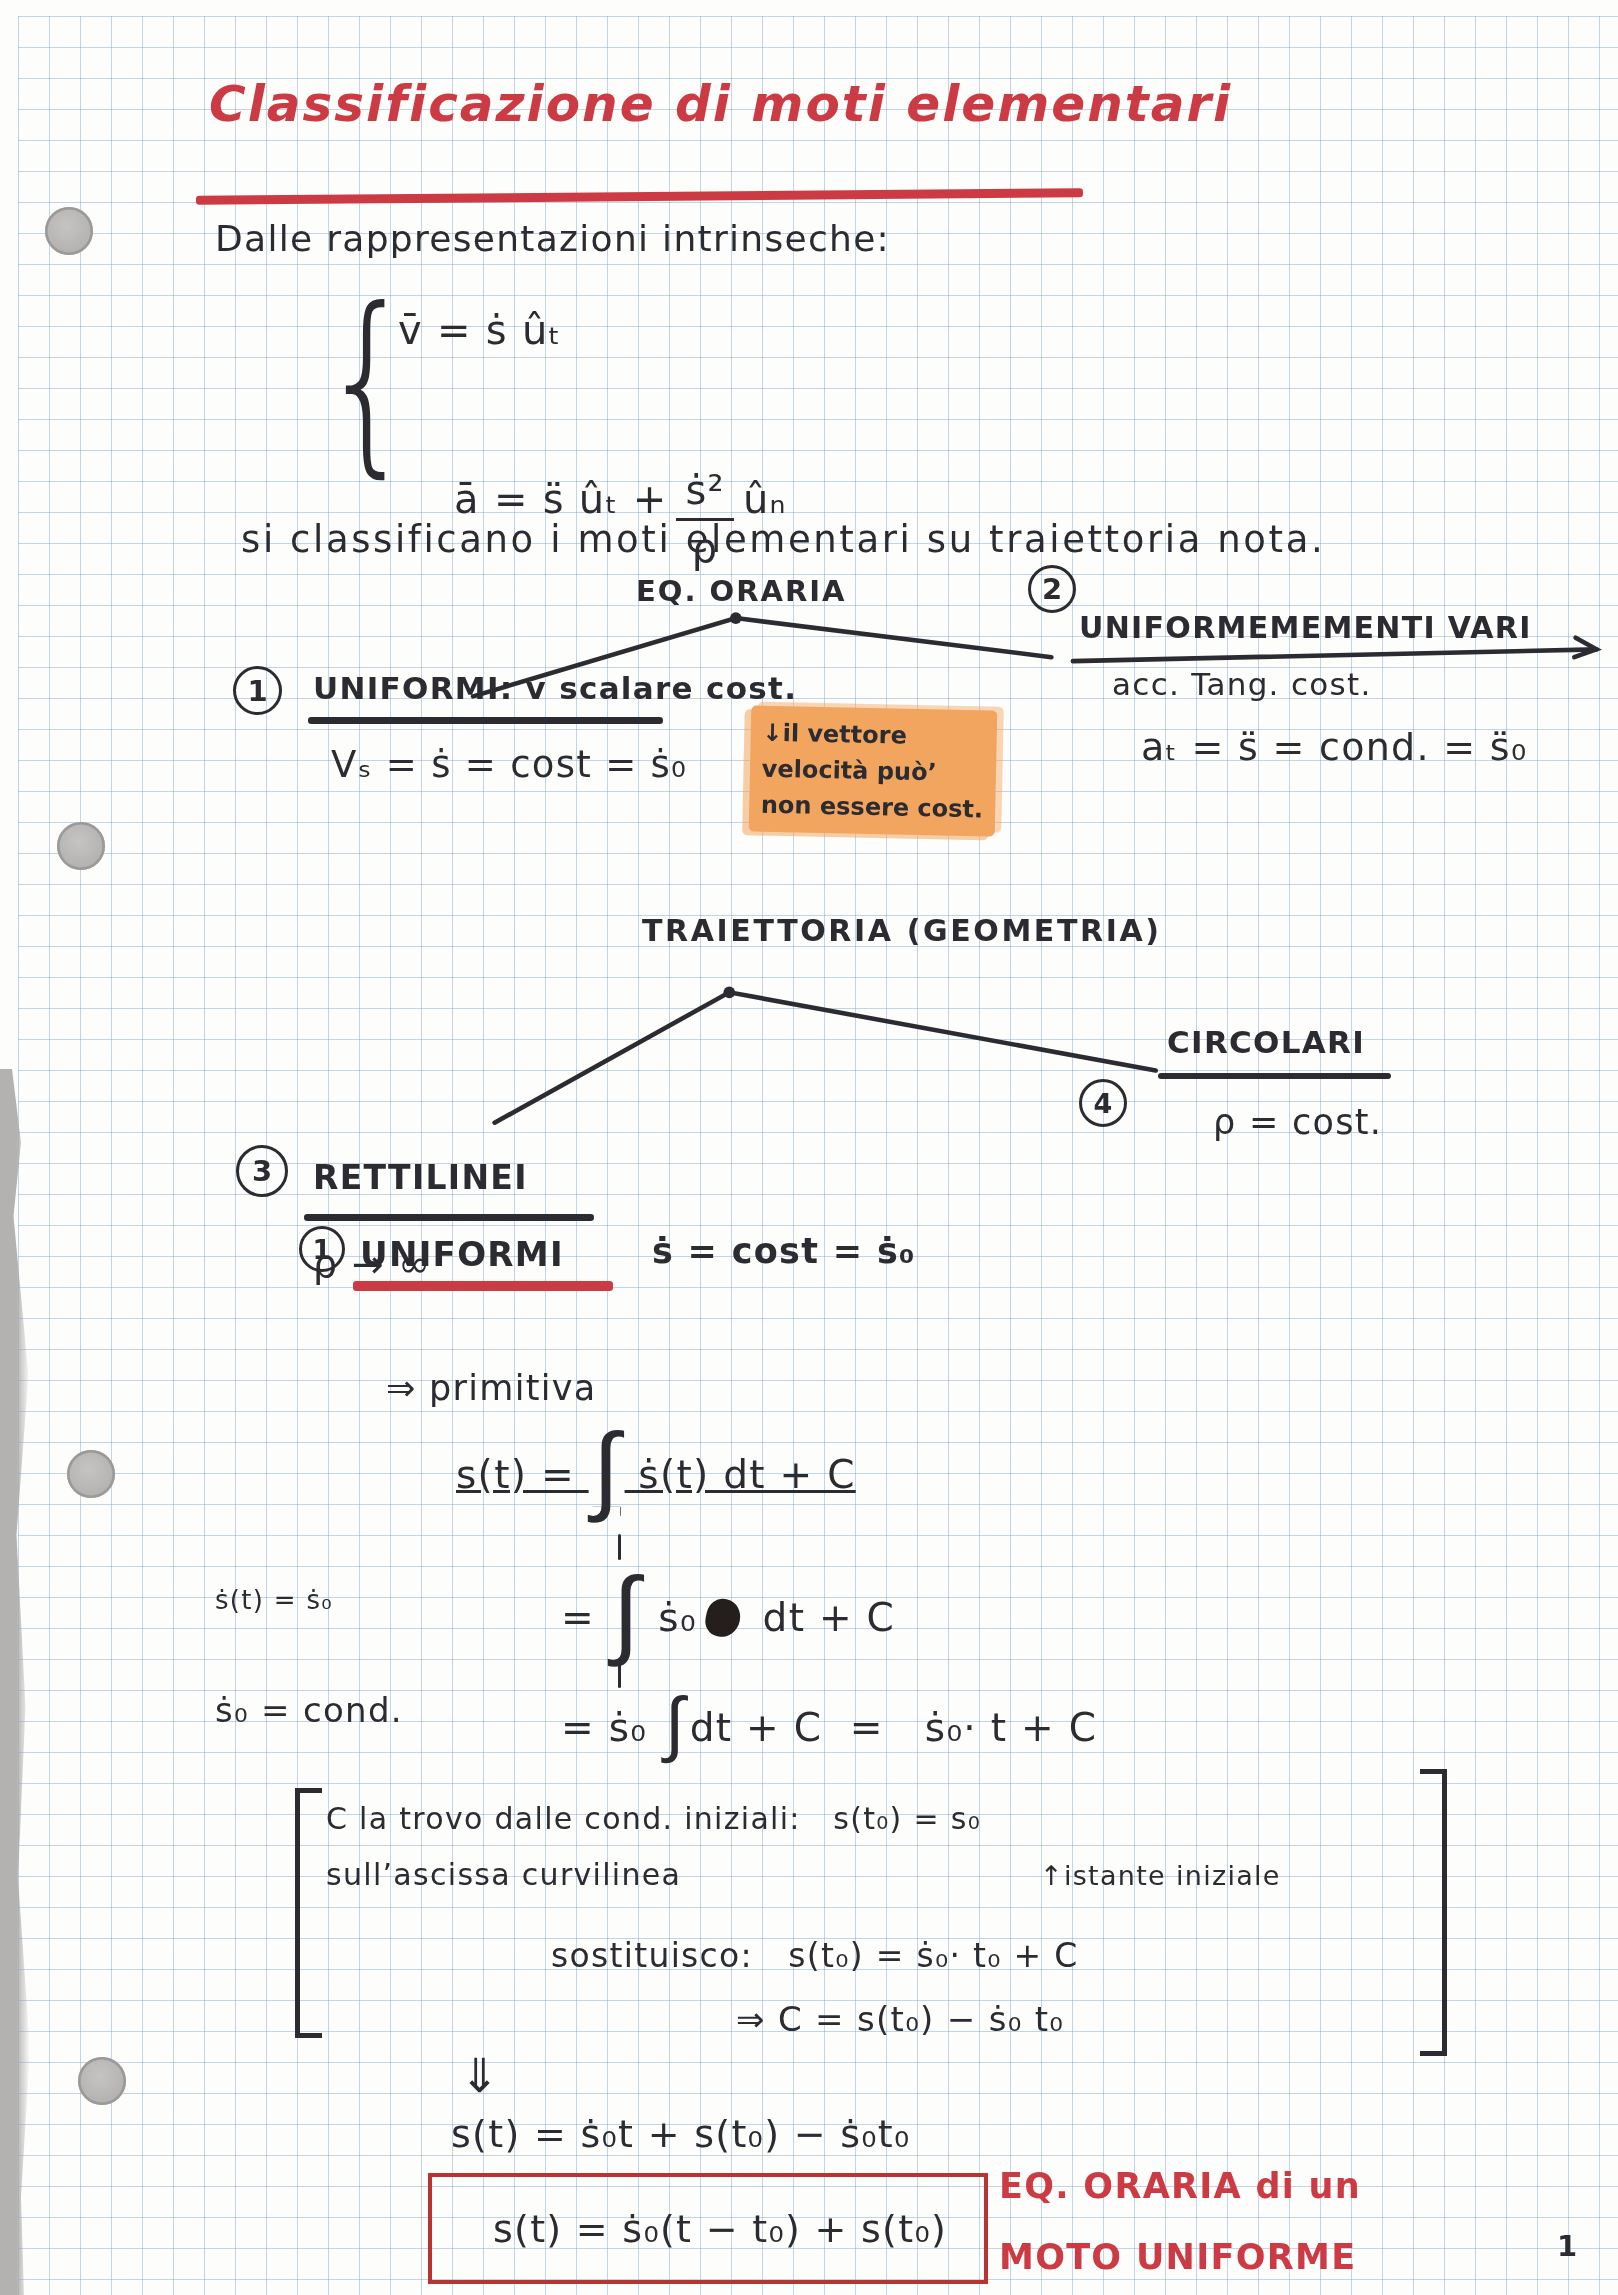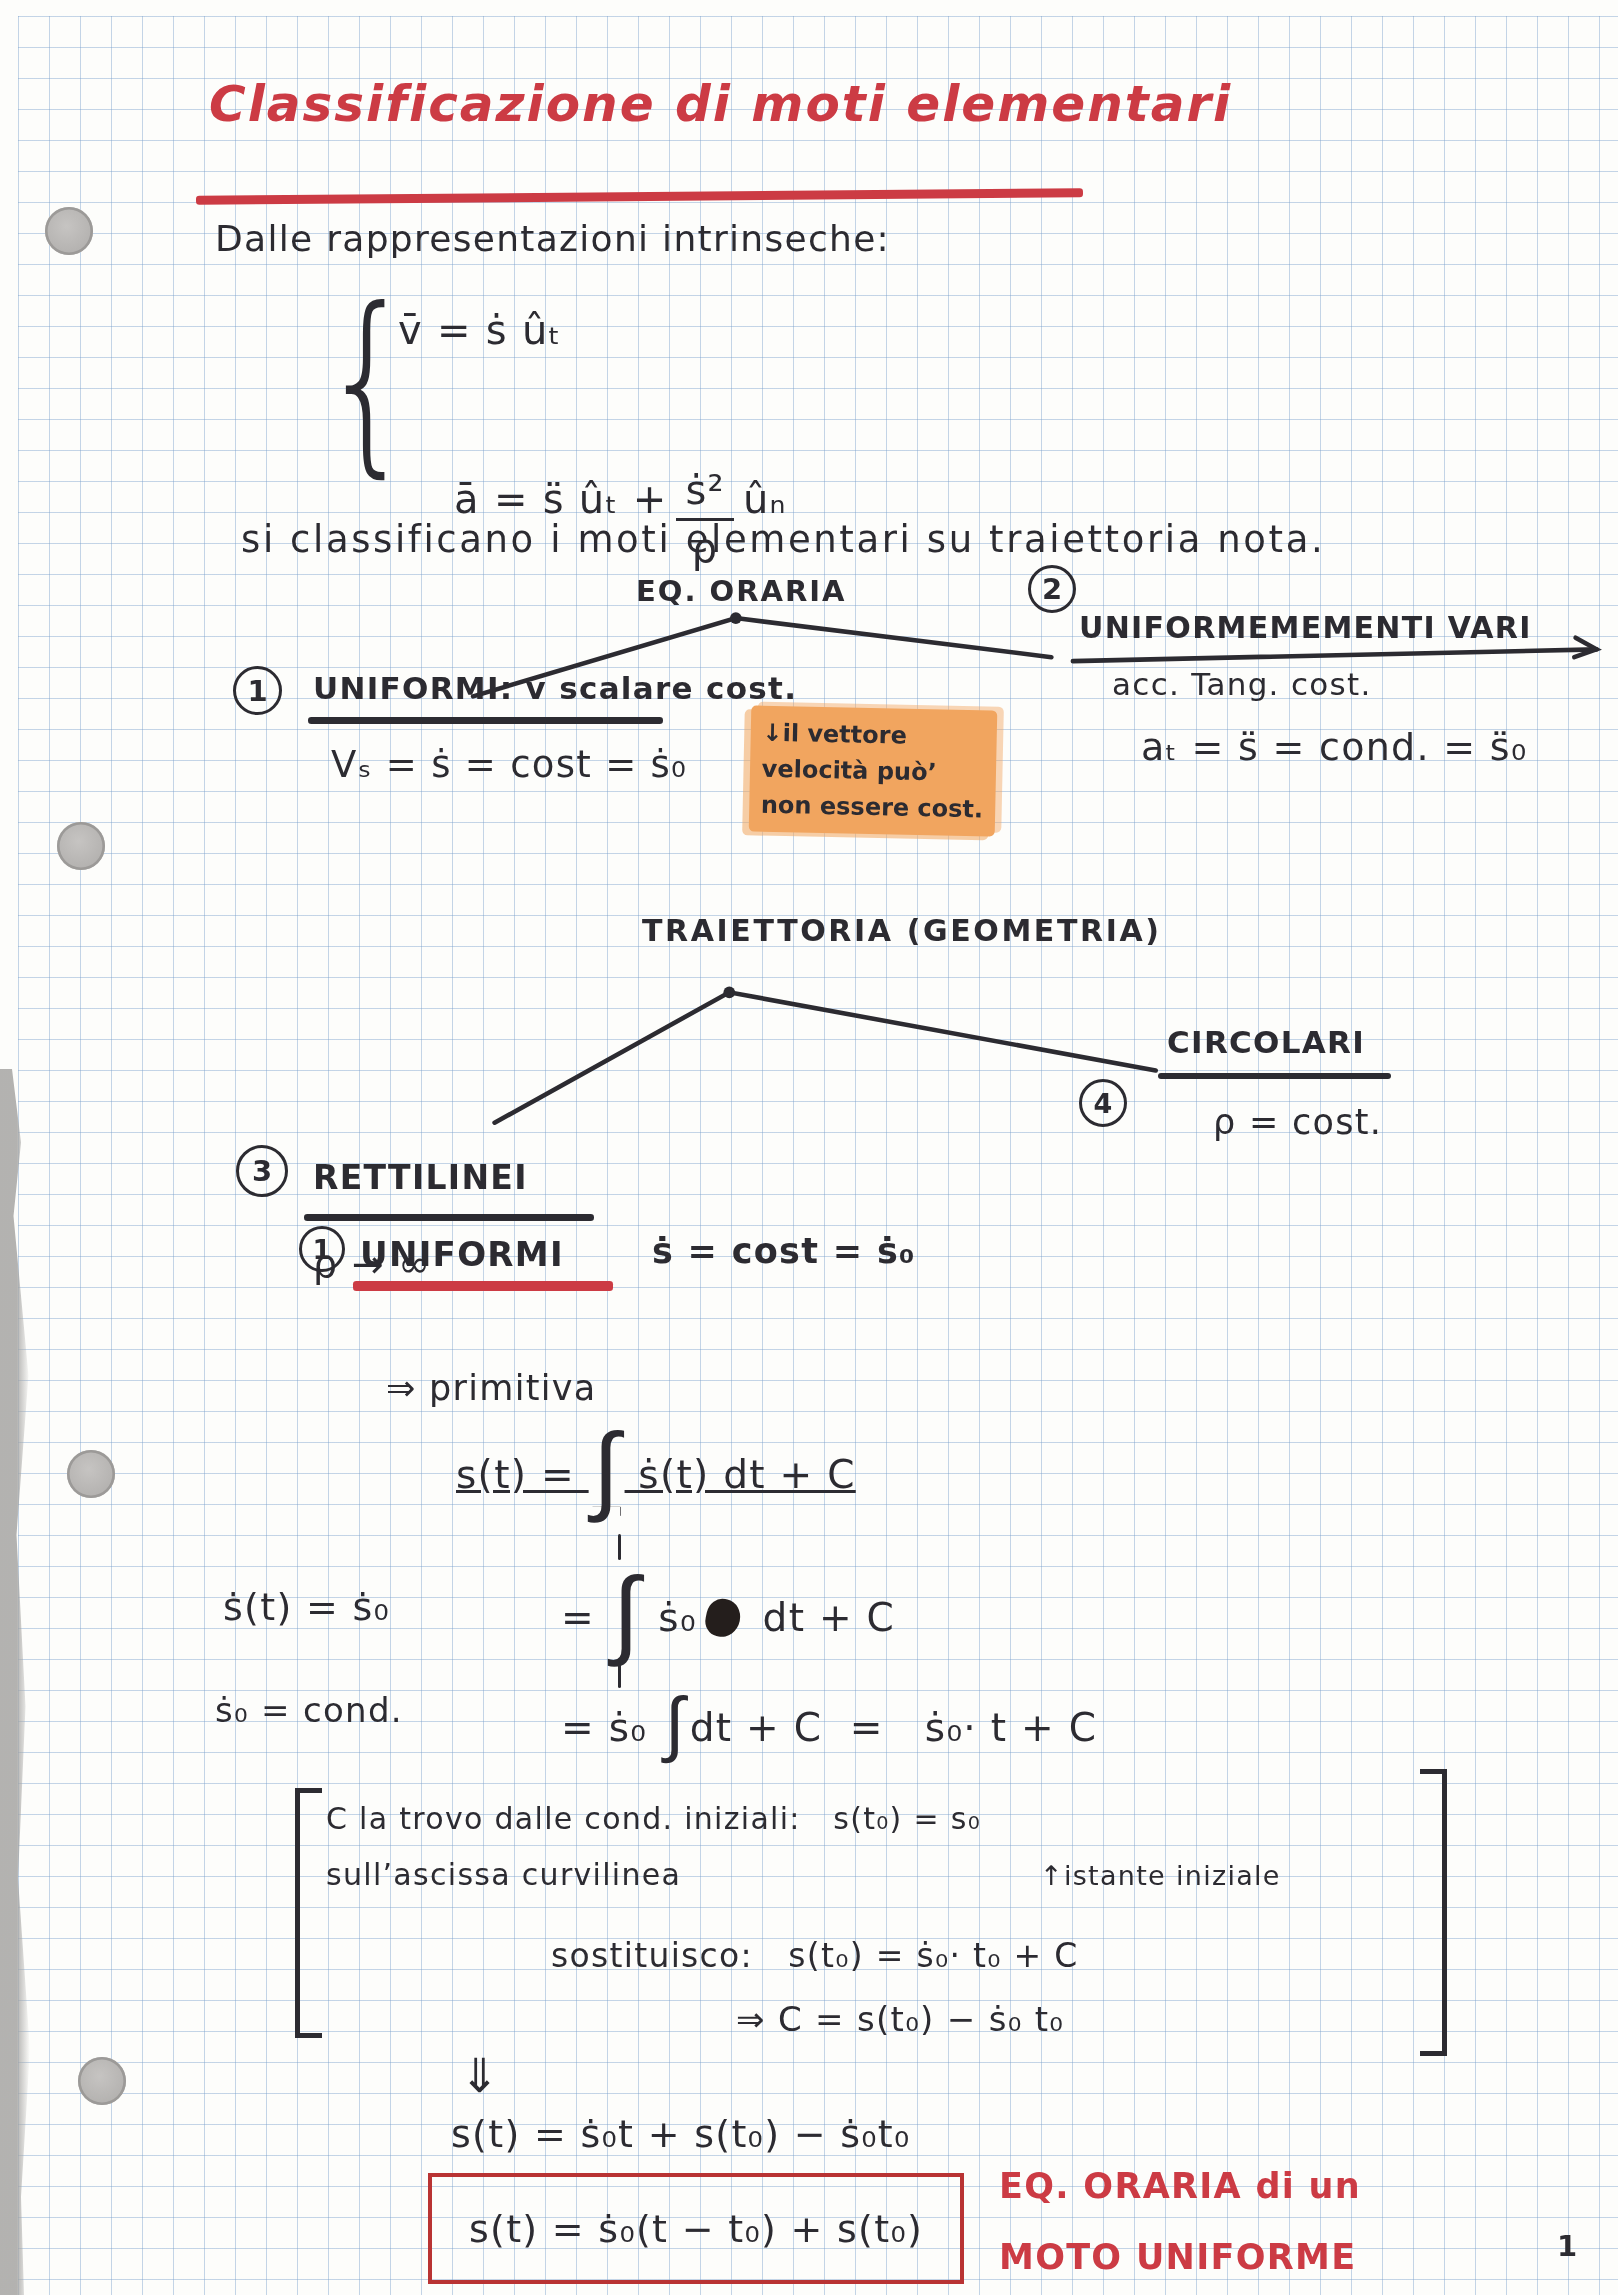--- a/index.html
+++ b/index.html
@@ -32,21 +32,21 @@
   .eqrow{position:absolute;display:flex;align-items:center;white-space:pre;letter-spacing:1.3px;}
   .bigint{font-size:98px;line-height:.85;font-weight:200;margin:0 3.9px;transform:translateY(-5.2px);}
   .midint{font-size:72px;line-height:.85;font-weight:200;margin:0 3.9px;transform:translateY(-3.9px);}
   .blob{display:inline-block;width:34px;height:38px;background:#241e1c;border-radius:48% 52% 55% 45%;
     margin:0 9px;transform:rotate(12deg);vertical-align:middle;}
   .tick{position:absolute;width:3.3px;height:26px;background:var(--ink,#2c2b31);border-radius:2px;}
   .bracket-l{position:absolute;width:22px;border-left:5.2px solid var(--ink,#2c2b31);
     border-top:5.2px solid var(--ink,#2c2b31);border-bottom:5.2px solid var(--ink,#2c2b31);}
   .bracket-r{position:absolute;width:22px;border-right:5.2px solid var(--ink,#2c2b31);
     border-top:5.2px solid var(--ink,#2c2b31);border-bottom:5.2px solid var(--ink,#2c2b31);}
-  .redbox{position:absolute;border:4.6px solid var(--boxred,#b93333);display:flex;align-items:center;justify-content:center;}
+  .redbox{position:absolute;border:4.6px solid var(--boxred,#b93333);display:flex;align-items:center;justify-content:center;padding-left:24px;}
   svg.strokes{position:absolute;left:0;top:0;}
   svg.strokes .ln{stroke:var(--ink,#2c2b31);stroke-width:7;stroke-linecap:round;fill:none;}
   svg.strokes .dot{fill:var(--ink,#2c2b31);}
 </style>
 </head>
 <body>
 
 <div class="page">
   <div class="grid"></div>
 
@@ -123,21 +123,21 @@
   <div class="hw b" style="left:360px;top:1234px;font-size:34px;">UNIFORMI</div>
   <div class="ul redul" style="left:353px;top:1281px;width:260px;height:10.4px;"></div>
   <div class="hw" style="left:652px;top:1231px;font-size:35px;font-weight:bold;">ṡ = cost = ṡ₀</div>
 
   <div class="hw" style="left:386px;top:1368px;font-size:35px;">⇒ primitiva</div>
 
   <div class="eqrow" style="left:456px;top:1412px;height:124px;font-size:39px;text-decoration:underline;">
     <span>s(t) = </span><span class="bigint">∫</span><span> ṡ(t) dt + C</span>
   </div>
 
-  <div class="hw" style="left:215px;top:1585px;font-size:38px;margin-left:8px;">ṡ(t) = ṡ₀</div>
+  <div class="hw" style="left:215px;top:1585px;font-size:26px;">ṡ(t) = ṡ₀</div>
   <div class="tick" style="left:618px;top:1534px;"></div>
   <div class="eqrow" style="left:561px;top:1559px;height:117px;font-size:39px;">
     <span>= </span><span class="bigint">∫</span><span> ṡ₀</span><span class="blob"></span><span> dt + C</span>
   </div>
 
   <div class="hw" style="left:215px;top:1690px;font-size:34px;">ṡ₀ = cond.</div>
   <div class="tick" style="left:618px;top:1662px;"></div>
   <div class="eqrow" style="left:561px;top:1682px;height:91px;font-size:39px;">
     <span>= ṡ₀ </span><span class="midint">∫</span><span>dt + C  =   ṡ₀· t + C</span>
   </div>

